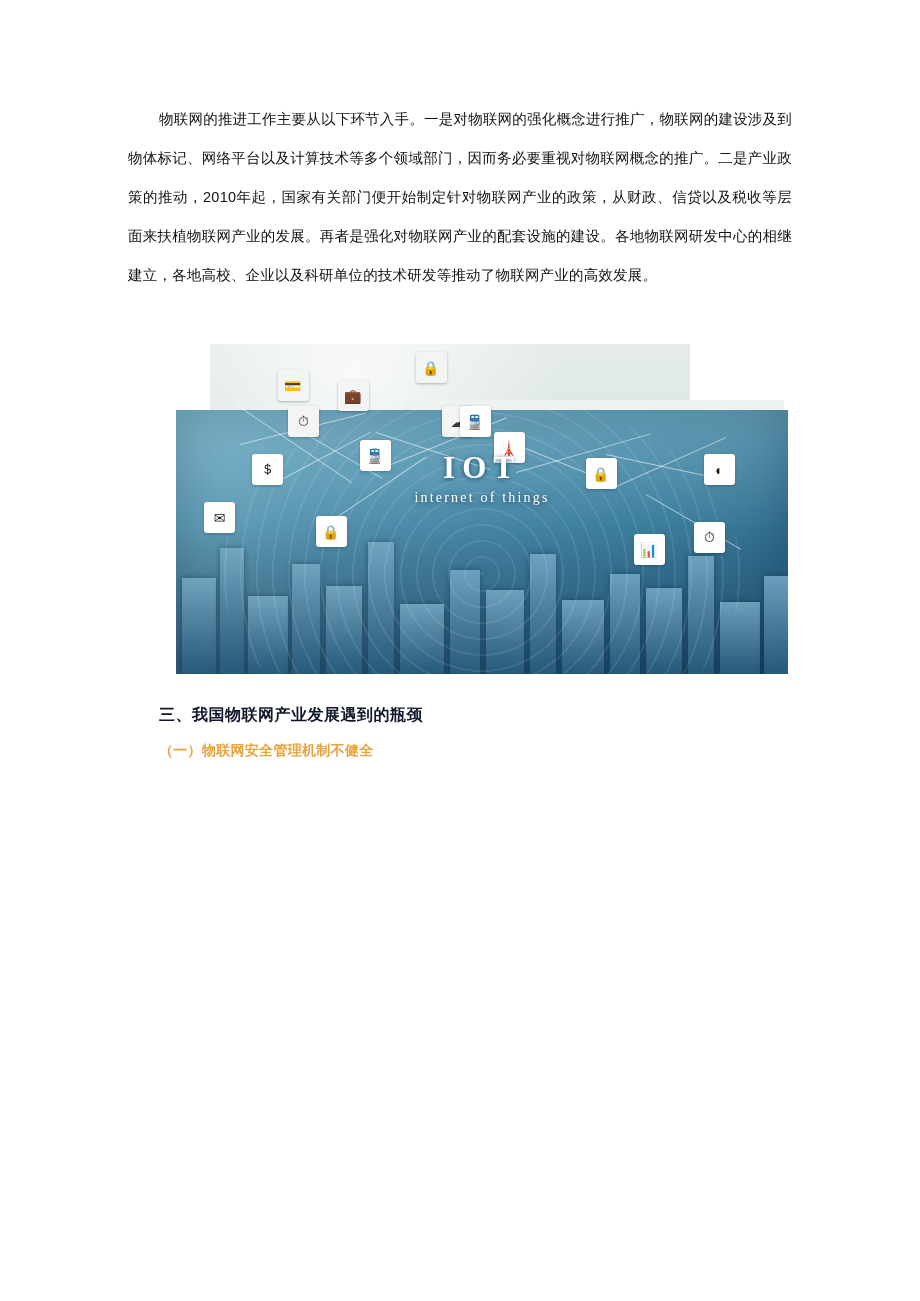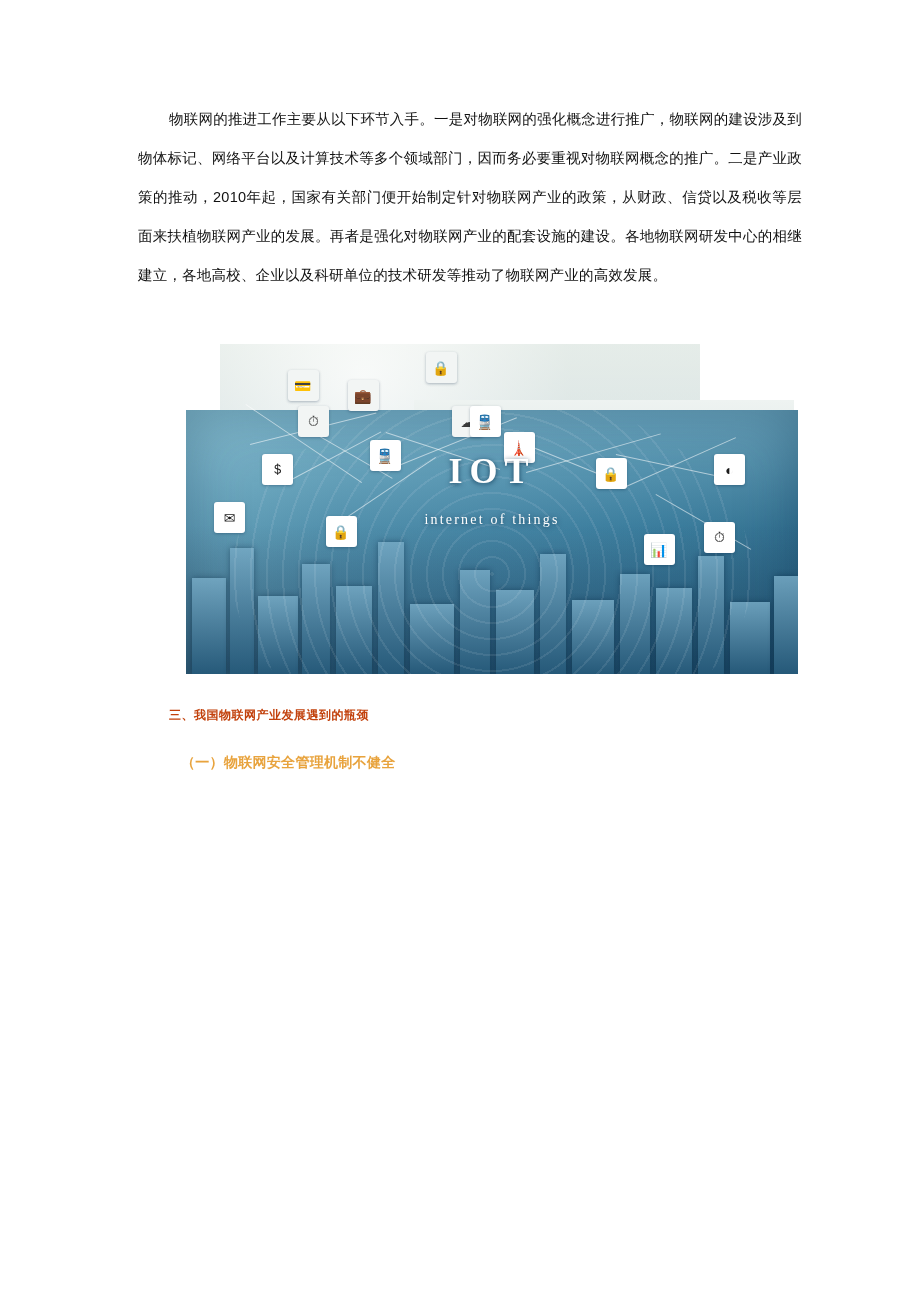--- a/index.html
+++ b/index.html
@@ -17,21 +17,21 @@
   }
   .page {
     position: absolute;
     left: 0; top: 0;
     width: 920px;
     height: 1301px;
     background: #ffffff;
   }
   .content {
     position: absolute;
-    left: 138px;
+    left: 128px;
     top: 100px;
     width: 664px;
   }
   p.body-text {
     margin: 0 0 0 0;
     font-size: 14.5px;
     line-height: 39px;
     text-align: justify;
     text-justify: inter-ideograph;
     letter-spacing: 0.2px;
@@ -123,29 +123,29 @@
     position: absolute;
     left: 50%;
     top: 106px;
     transform: translateX(-50%);
     text-align: center;
     color: #ffffff;
     text-shadow: 0 1px 5px rgba(0,40,70,0.75);
     z-index: 6;
   }
   .iot-title .big {
-    font-size: 36px;
+    font-size: 31px;
     font-weight: bold;
     letter-spacing: 7px;
     font-family: "Liberation Serif", serif;
   }
   .iot-title .small {
     font-size: 14px;
     letter-spacing: 2.2px;
-    margin-top: 20px;
+    margin-top: 4px;
     font-family: "Liberation Serif", serif;
   }
   .node {
     position: absolute;
     width: 31px;
     height: 31px;
     background: #ffffff;
     border-radius: 3px;
     display: flex;
     align-items: center;
@@ -158,32 +158,32 @@
   .node.dim { background: #f2f5f4; color: #3b3b3b; }
   .link {
     position: absolute;
     height: 1px;
     background: rgba(255,255,255,0.55);
     transform-origin: 0 0;
     z-index: 4;
   }
 
   .heading-2 {
-    font-size: 12px;
-    color: #c2410c;
+    font-size: 16px;
+    color: #0f172a;
     line-height: 38px;
     margin: 12px 0 0 0;
     letter-spacing: 0.5px;
     padding-left: 31px;
   }
   .heading-3 {
     font-size: 14px;
     color: #e8a33d;
     line-height: 32px;
-    margin: 12px;
+    margin: 0;
     padding-left: 31px;
     letter-spacing: 0.3px;
   }
 </style>
 </head>
 <body>
 
 <div class="page">
   <div class="content">
 

